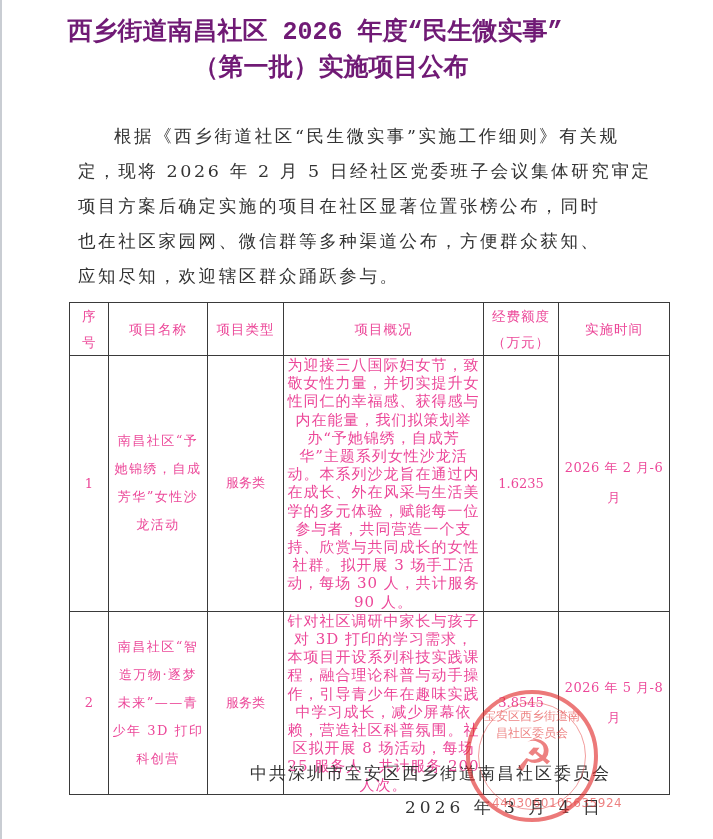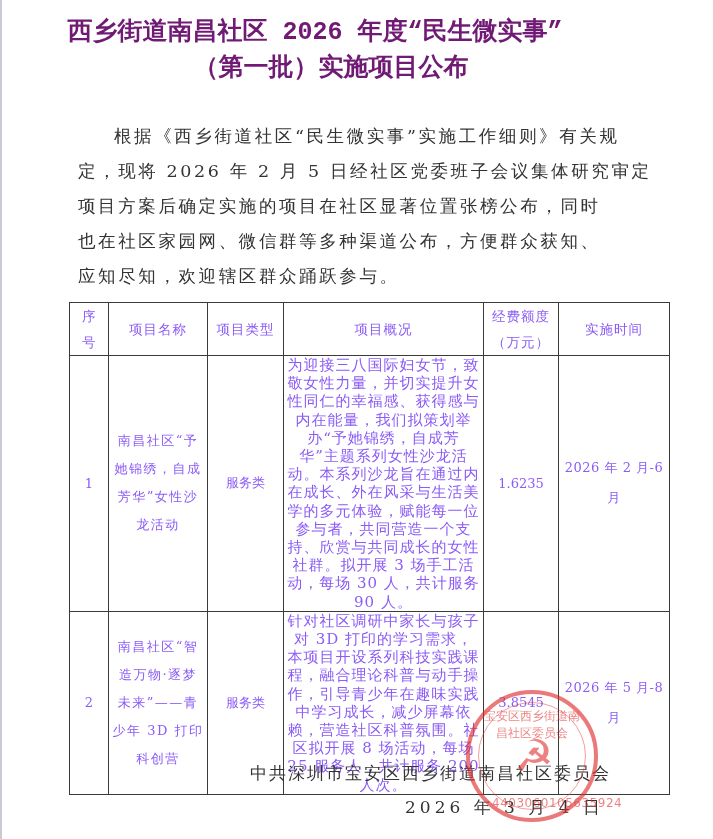--- a/index.html
+++ b/index.html
@@ -16,21 +16,21 @@
   .t1 { top:14px; }
   .t2 { top:50px;padding-left:16px; }
   .para {
     position:absolute; left:76px; width:580px; font-size:17.5px; line-height:33px;
     color:#333; letter-spacing:2.6px;
   }
   .para p { margin:2px; }
   .indent { text-indent:36px; }
   table.proj {
     position:absolute; left:69px; top:302px; width:600px; border-collapse:collapse;
-    font-size:13px; color:#8b5cf6; table-layout:fixed;
+    font-size:13px; color:#ec4899; table-layout:fixed;
   }
   table.proj td, table.proj th {
     border:1px solid #3a3a3a; text-align:center; vertical-align:middle; font-weight:normal;
     padding:0 3px;
   }
   th { height:52px; font-size:13.5px; line-height:26px; letter-spacing:1px; }
   .desc { text-align:center; line-height:18.2px; font-size:15px; padding:2px 6px; letter-spacing:1px; }
   .name { line-height:28px; letter-spacing:1.5px; padding:0 8px; }
   .time { line-height:30px; letter-spacing:0.5px; padding:0 12px; }
   .sig {

